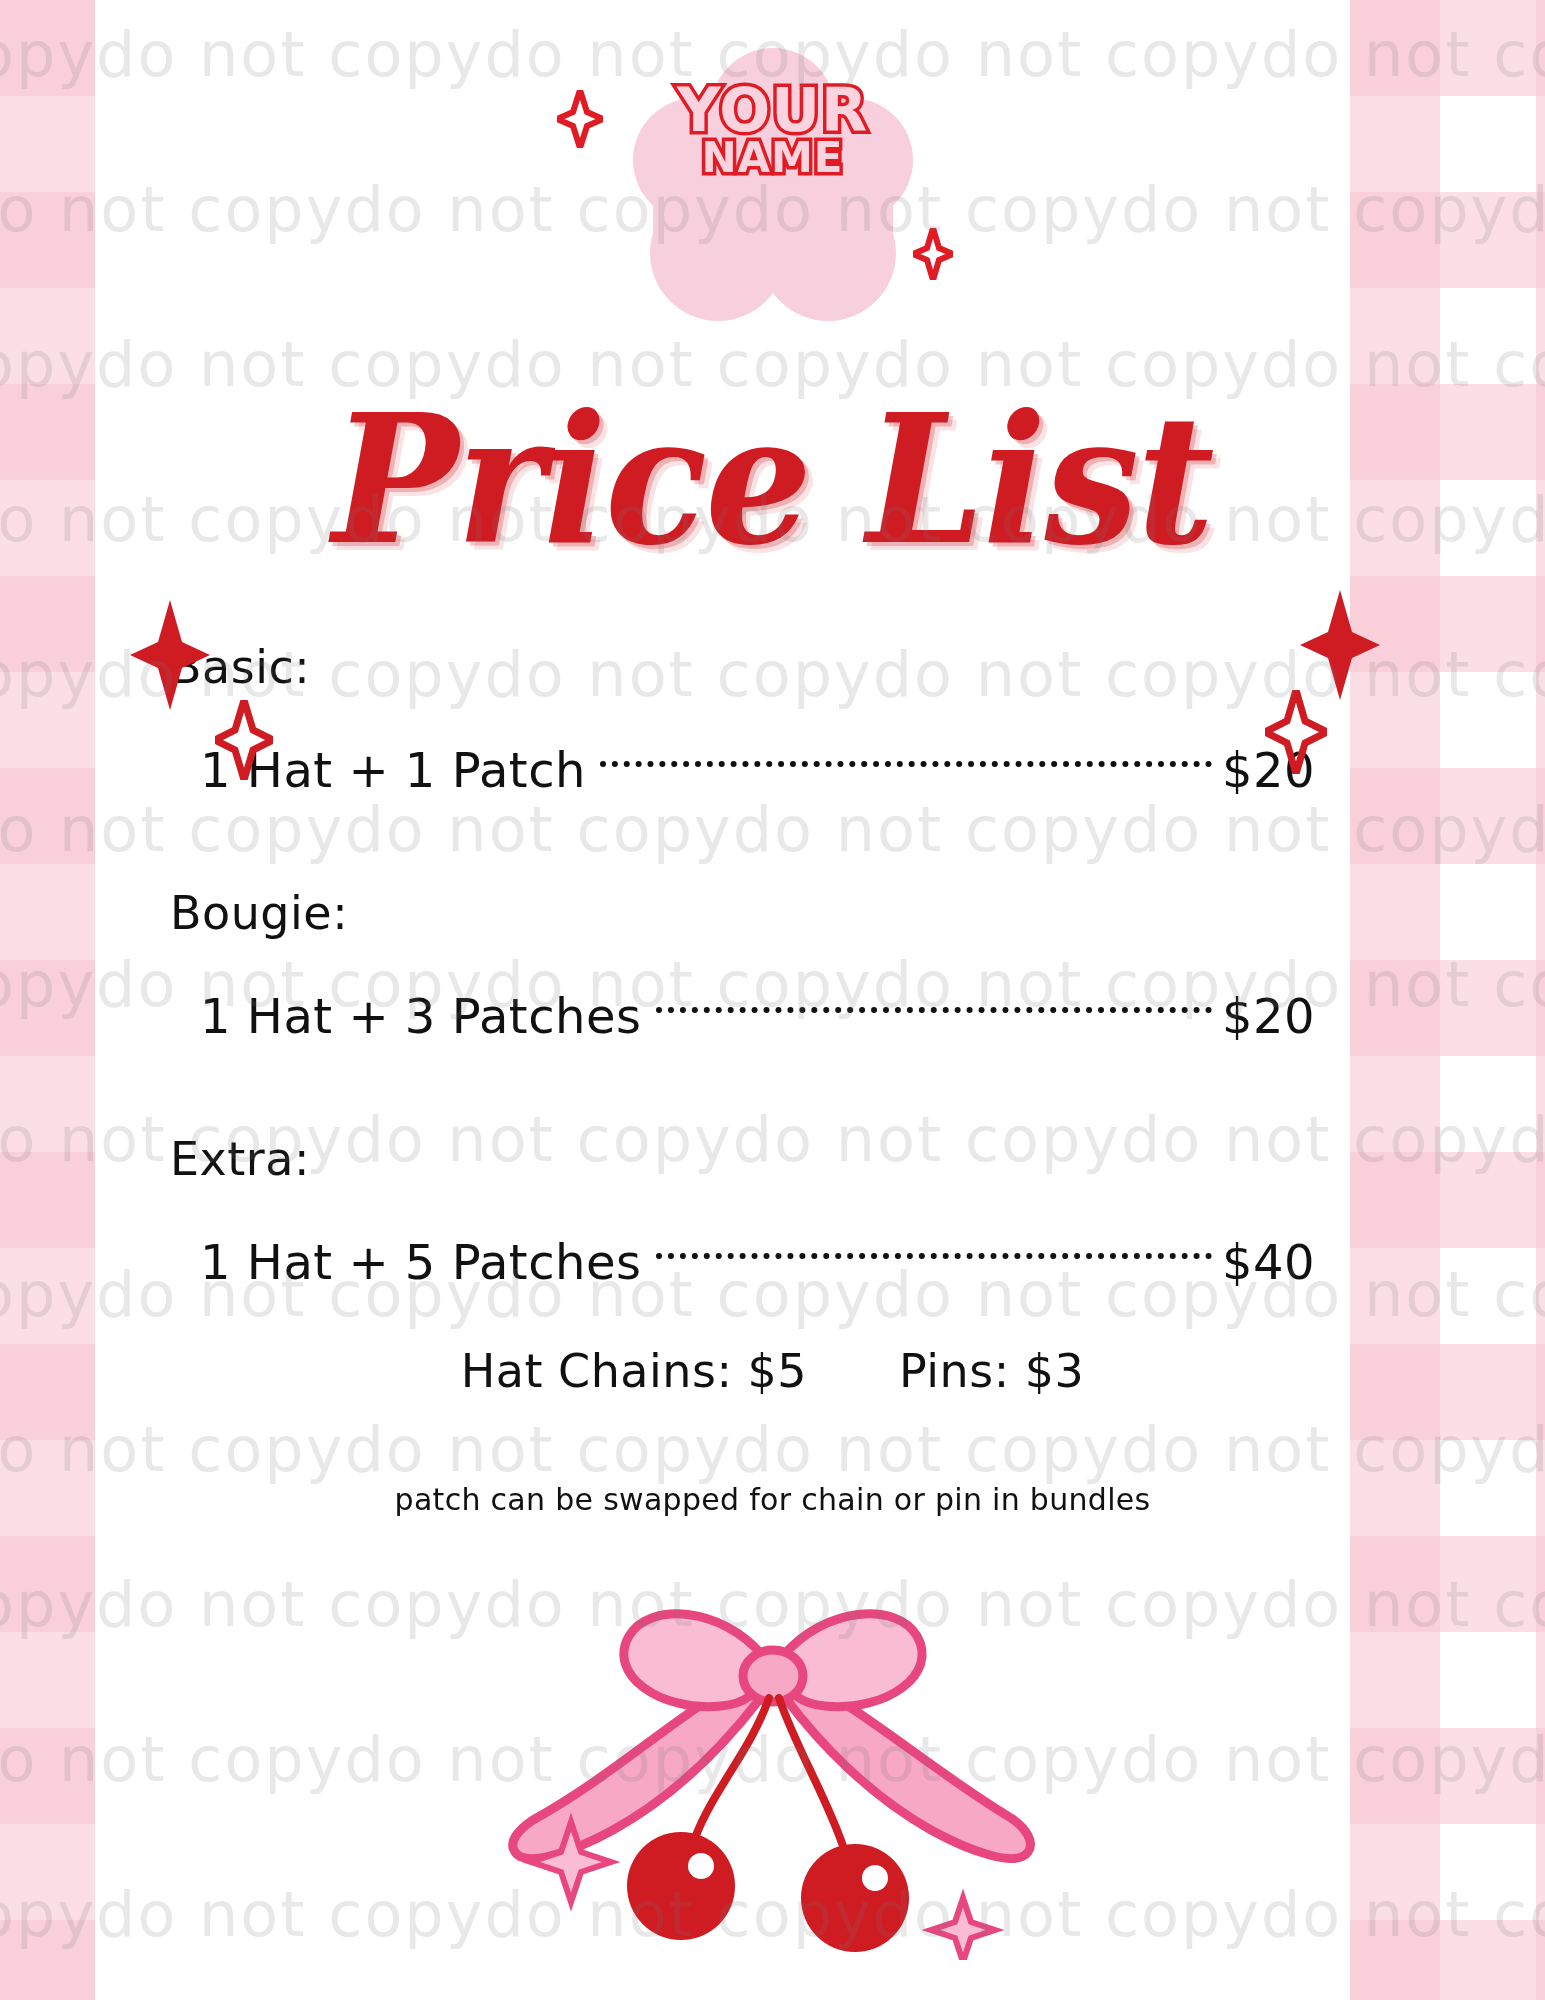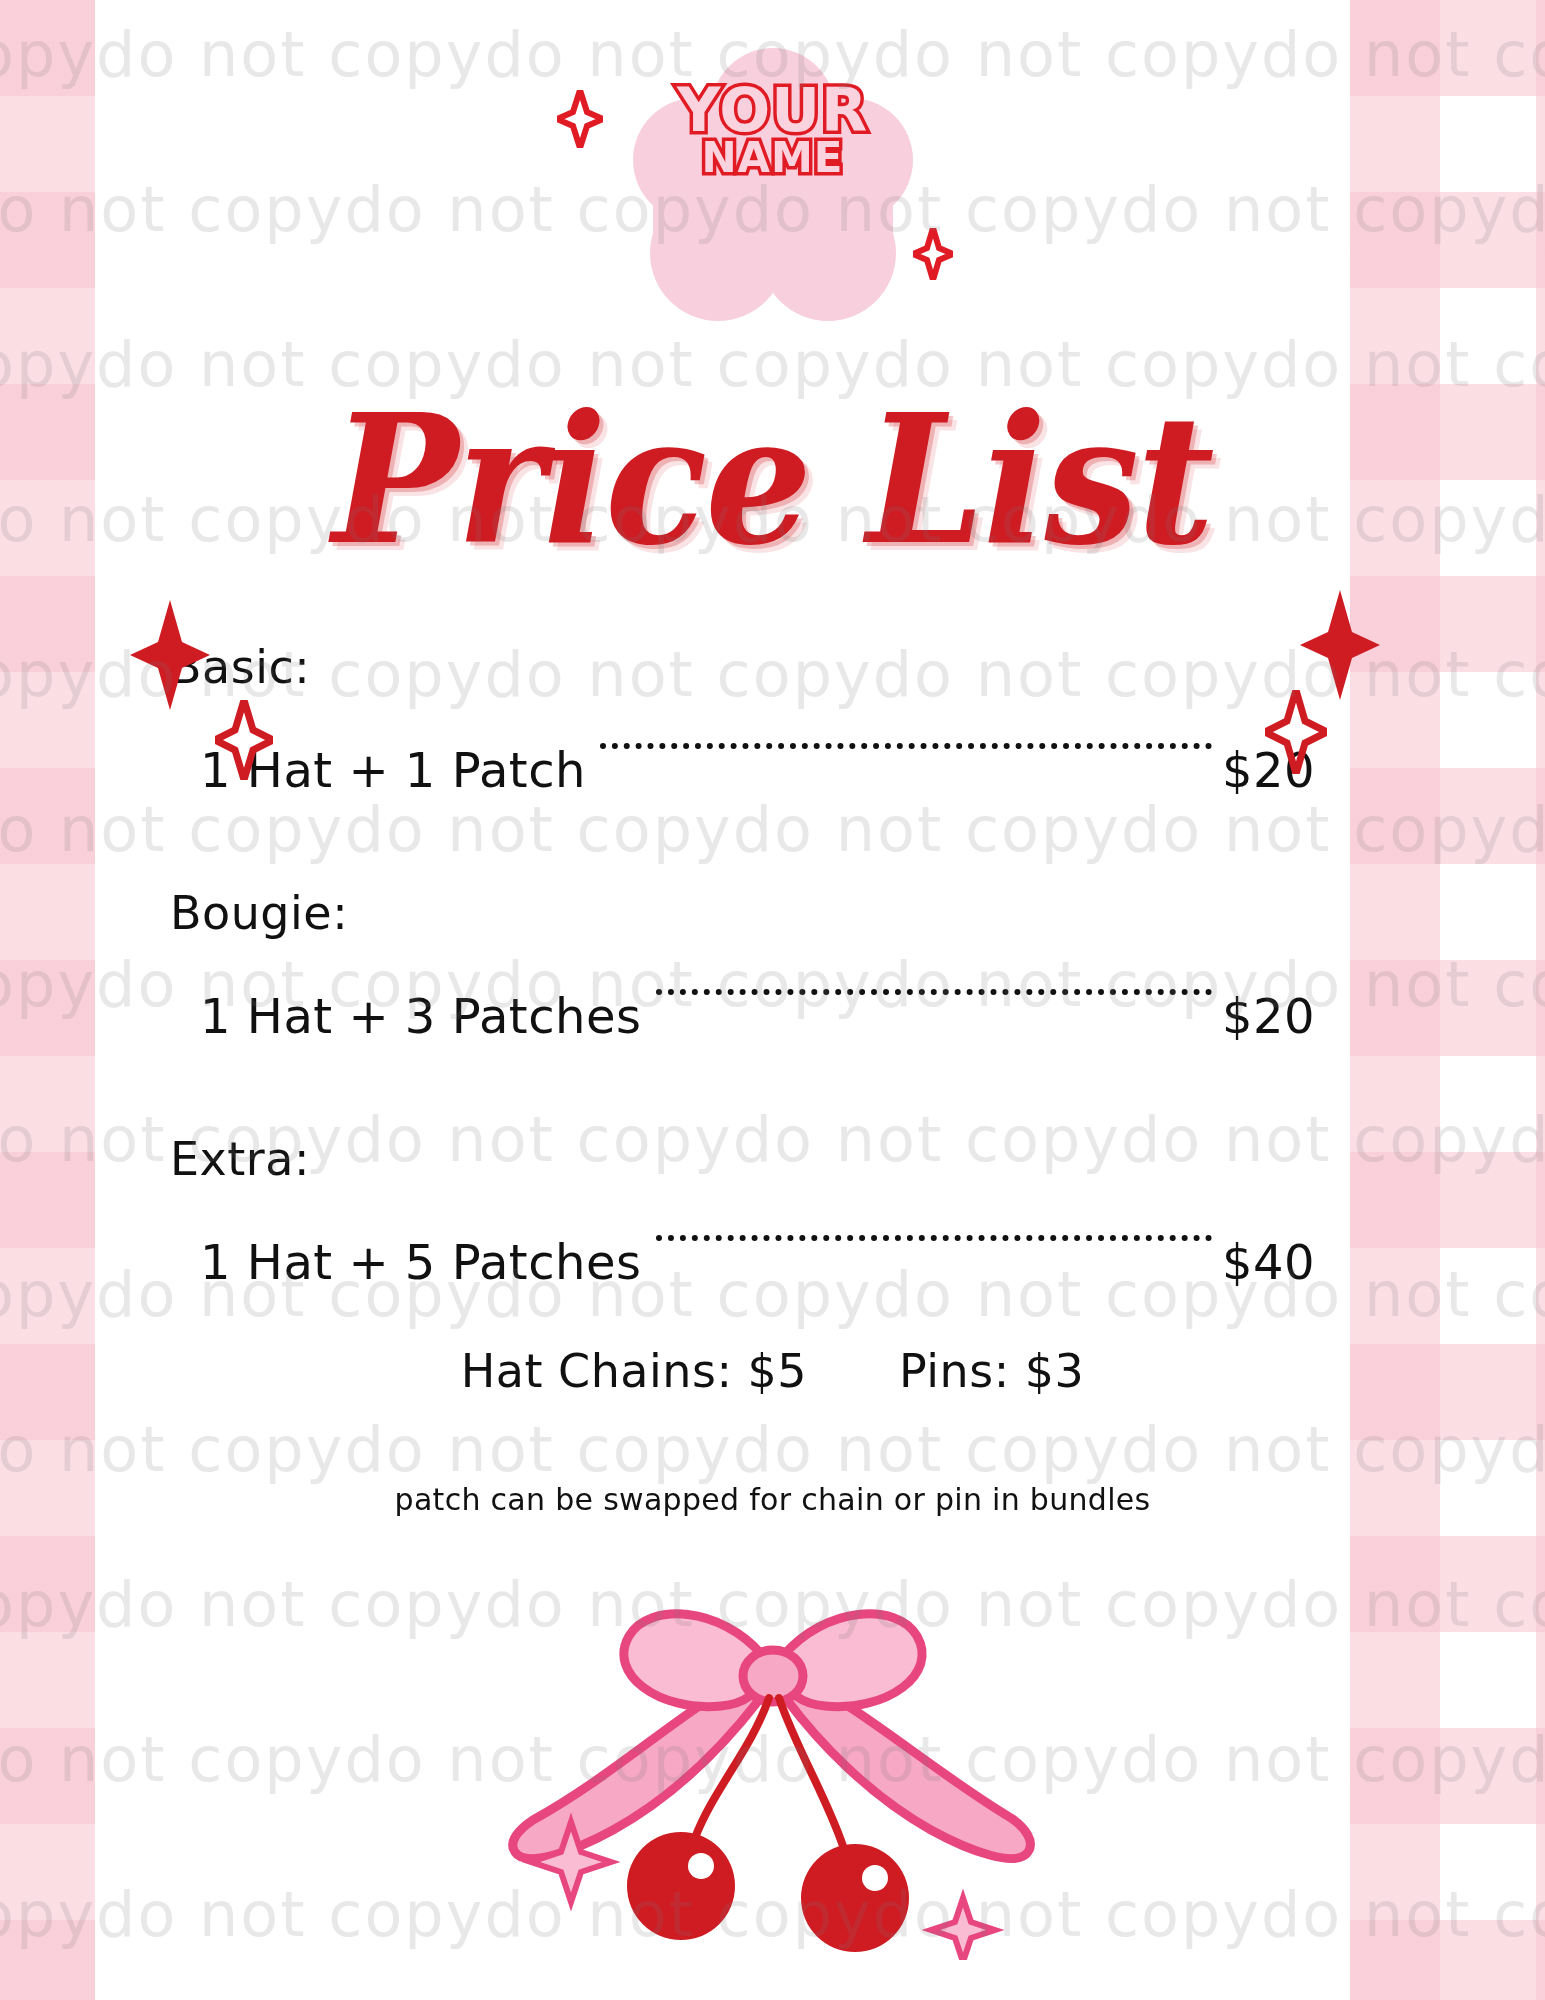--- a/index.html
+++ b/index.html
@@ -127,21 +127,21 @@
   }
   .tier {
     text-align: left;
     font-size: 46px;
     letter-spacing: 0.5px;
     margin: 0 0 48px 0;
     font-weight: 400;
   }
   .row {
     display: flex;
-    align-items: flex-start;
+    align-items: center;
     font-size: 48px;
     letter-spacing: 0.5px;
     margin: 0 0 88px 0;
     padding: 0 60px 0 30px;
   }
   .row .lbl { white-space: nowrap; }
   .row .dots {
     flex: 1;
     border-bottom: 6px dotted #111;
     margin: 0 10px 14px 14px;

